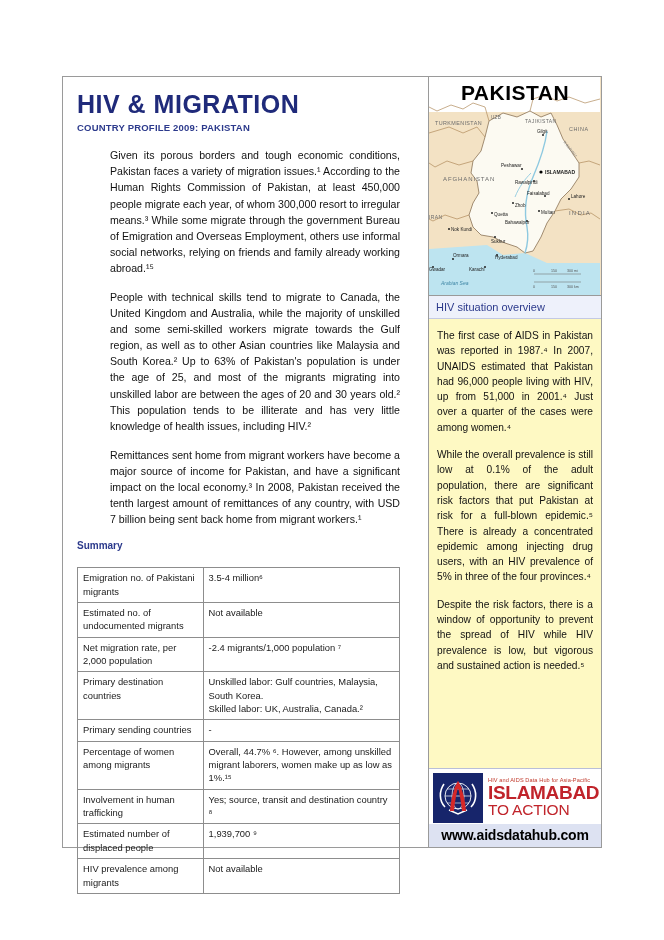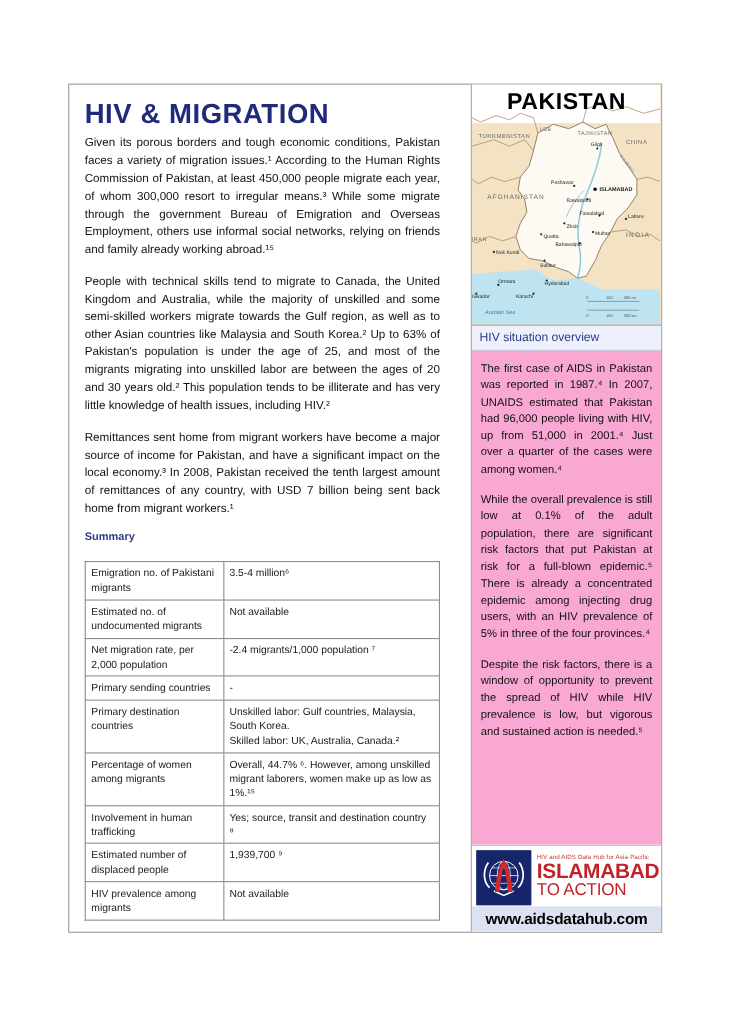--- a/index.html
+++ b/index.html
@@ -47,20 +47,21 @@
     color: #2c3a8c;
     letter-spacing: 0.2px;
     margin-bottom: 14px;
   }
   .para {
     font-size: 10.6px;
     line-height: 1.52;
     text-align: justify;
     margin-bottom: 13px;
     color: #111;
+    margin-left: 33px;
   }
   .summary-label {
     font-size: 10px;
     font-weight: bold;
     color: #2c3a8c;
     margin: 2px 0 16px 0;
   }
   table.summary {
     width: 100%;
     border-collapse: collapse;
@@ -105,21 +106,21 @@
   .map-svg { position: absolute; top: 0; left: 0; }
   .ov-header {
     background: #eef1fb;
     padding: 5px 7px 5px 7px;
     font-size: 11px;
     font-weight: normal;
     color: #2c3a8c;
     border-bottom: 1px solid #c3c9e4;
   }
   .ov-body {
-    background: #f9a8d4;
+    background: #fef9c3;
     flex: 1;
     padding: 9px 8px 8px 8px;
     box-sizing: border-box;
   }
   .ov-para {
     font-size: 10.2px;
     line-height: 1.5;
     text-align: justify;
     color: #111;
     margin-bottom: 12px;
@@ -172,20 +173,21 @@
   }
 </style>
 </head>
 <body>
 
 <div class="page">
 
   <div class="left-col">
 
     <div class="title">HIV &amp; MIGRATION</div>
+    <div class="subtitle">COUNTRY PROFILE 2009: PAKISTAN</div>
 
     <div class="para">Given its porous borders and tough economic conditions, Pakistan faces a variety of migration issues.¹ According to the Human Rights Commission of Pakistan, at least 450,000 people migrate each year, of whom 300,000 resort to irregular means.³ While some migrate through the government Bureau of Emigration and Overseas Employment, others use informal social networks, relying on friends and family already working abroad.¹⁵</div>
     <div class="para">People with technical skills tend to migrate to Canada, the United Kingdom and Australia, while the majority of unskilled and some semi-skilled workers migrate towards the Gulf region, as well as to other Asian countries like Malaysia and South Korea.² Up to 63% of Pakistan's population is under the age of 25, and most of the migrants migrating into unskilled labor are between the ages of 20 and 30 years old.² This population tends to be illiterate and has very little knowledge of health issues, including HIV.²</div>
     <div class="para">Remittances sent home from migrant workers have become a major source of income for Pakistan, and have a significant impact on the local economy.³ In 2008, Pakistan received the tenth largest amount of remittances of any country, with USD 7 billion being sent back home from migrant workers.¹</div>
 
     <div class="summary-label">Summary</div>
 
     <table class="summary">
       <tbody>
         <tr>
@@ -194,27 +196,27 @@
         </tr>
         <tr>
           <td class="k">Estimated no. of undocumented migrants</td>
           <td class="v">Not available</td>
         </tr>
         <tr>
           <td class="k">Net migration rate, per 2,000 population</td>
           <td class="v">-2.4 migrants/1,000 population ⁷</td>
         </tr>
         <tr>
-          <td class="k">Primary sending countries</td>
-          <td class="v">-</td>
-        </tr>
-        <tr>
           <td class="k">Primary destination countries</td>
           <td class="v" style="white-space:pre-line">Unskilled labor: Gulf countries, Malaysia, South Korea.
 Skilled labor: UK, Australia, Canada.²</td>
+        </tr>
+        <tr>
+          <td class="k">Primary sending countries</td>
+          <td class="v">-</td>
         </tr>
         <tr>
           <td class="k">Percentage of women among migrants</td>
           <td class="v">Overall, 44.7% ⁶.  However, among unskilled migrant laborers, women make up as low as 1%.¹⁵</td>
         </tr>
         <tr>
           <td class="k">Involvement in human trafficking</td>
           <td class="v">Yes; source, transit and destination country ⁸</td>
         </tr>
         <tr>

